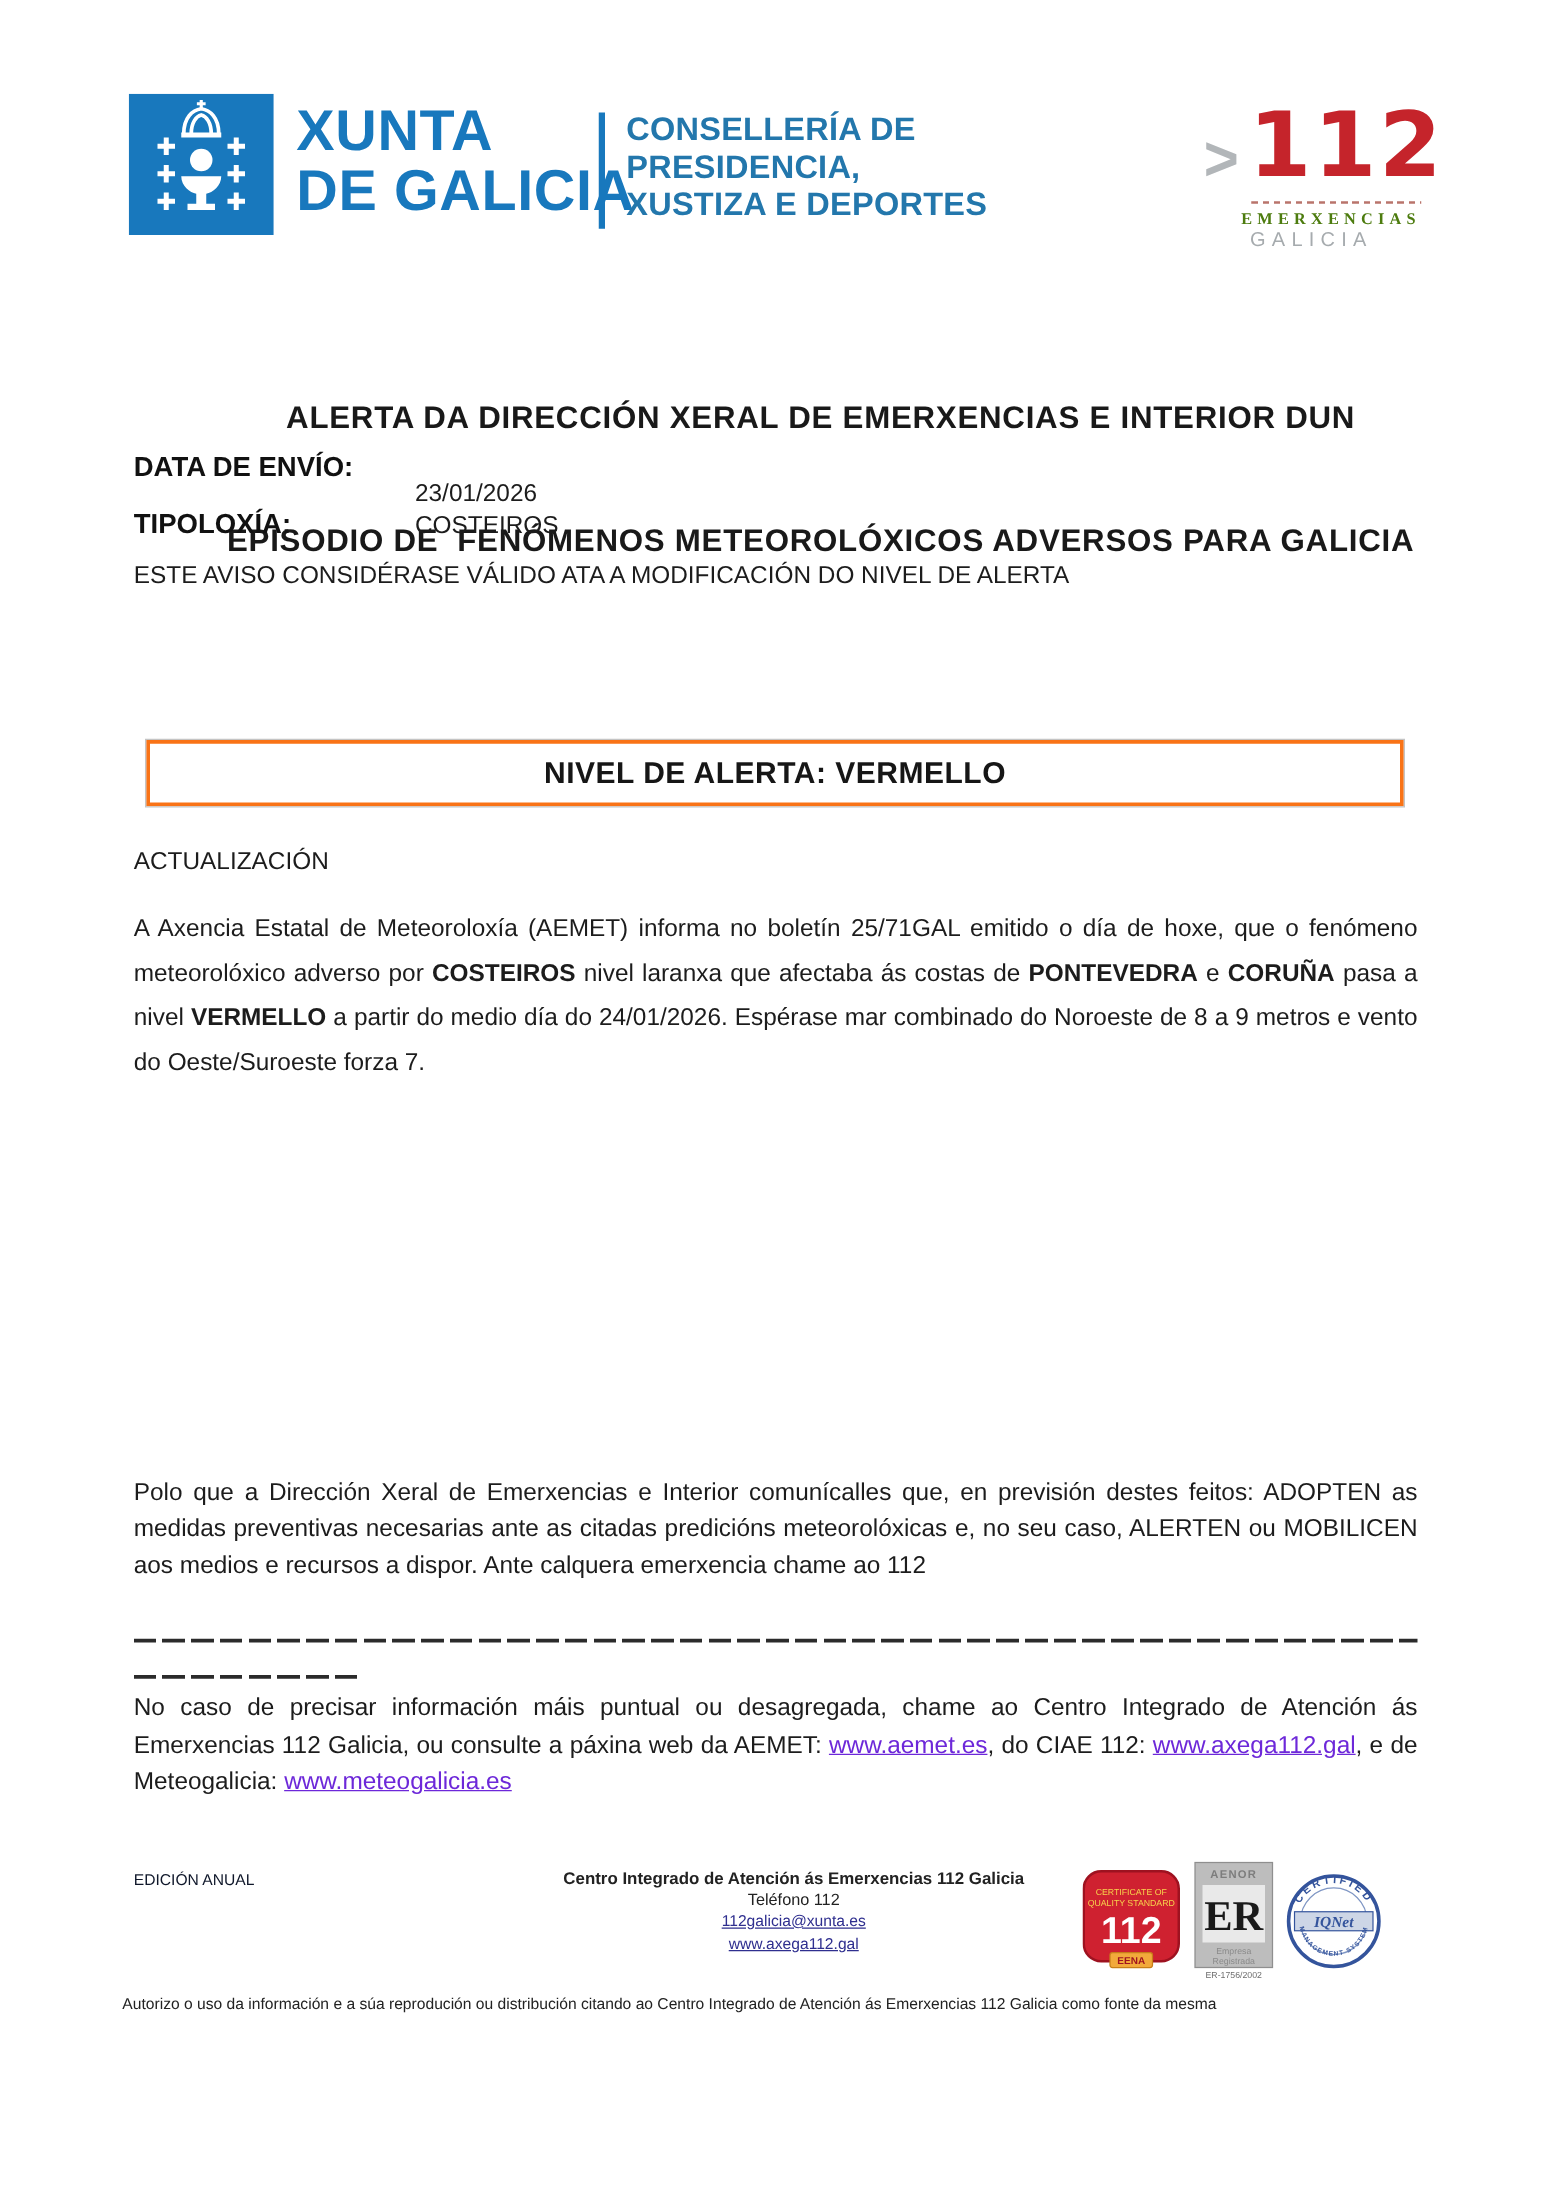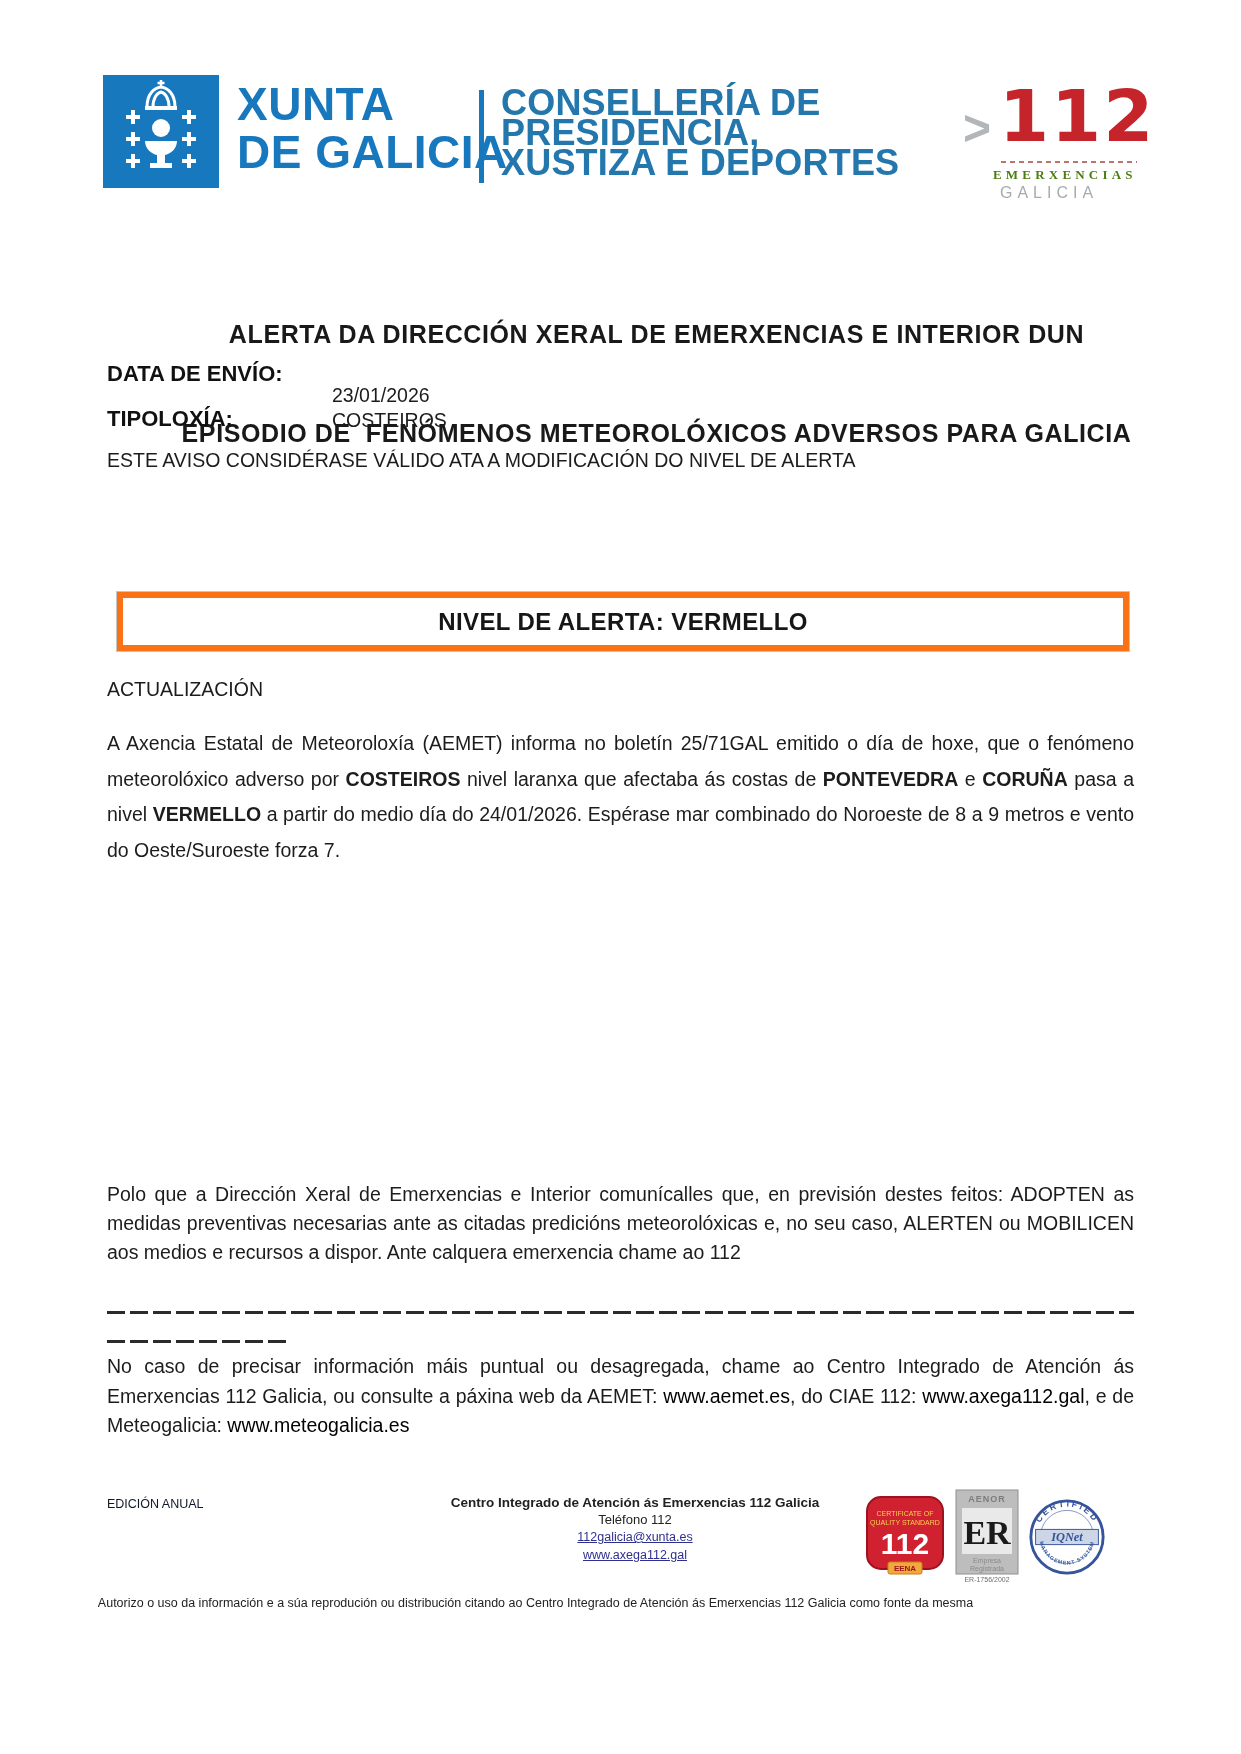--- a/index.html
+++ b/index.html
@@ -6,52 +6,52 @@
   .page{
     position:relative;width:1241px;height:1754px;background:#fff;
     font-family:"Liberation Sans",sans-serif;color:#1c1c1c;overflow:hidden;
   }
   
   .crest{position:absolute;left:103px;top:75px;width:116px;height:113px;}
   .brand{position:absolute;left:237px;top:80px;color:#1878bd;font-weight:bold;
          font-size:46px;line-height:48px;letter-spacing:0.5px;}
   .hdr-divider{position:absolute;left:479px;top:90px;width:5px;height:93px;background:#1878bd;}
   .dept{position:absolute;left:501px;top:88px;color:#2377ac;font-weight:bold;
-        font-size:36px;line-height:30px;letter-spacing:0.2px;}
+        font-size:26px;line-height:30px;letter-spacing:0.2px;}
   .logo112{position:absolute;left:963px;top:84px;width:180px;height:120px;}
   .logo112 .chev{position:absolute;left:0;top:16px;font-size:48px;font-weight:bold;color:#b2b6b9;transform:scaleY(1.05);}
   .logo112 .num{position:absolute;left:36px;top:-10px;font-size:72px;font-weight:bold;
                 color:#c5242b;letter-spacing:2px;font-family:"DejaVu Sans",sans-serif;}
   .logo112 .dashline{position:absolute;left:38px;top:77px;width:136px;height:2px;
                 background:repeating-linear-gradient(90deg,#b9746b 0 5px,transparent 5px 9px);}
   .logo112 .emerx{position:absolute;left:30px;top:83px;font-size:13px;letter-spacing:4.2px;
                 color:#4d7c0f;font-weight:bold;white-space:nowrap;font-family:Liberation Serif, serif;}
   .logo112 .gal{position:absolute;left:37px;top:100px;font-size:16px;letter-spacing:5px;
                 color:#a6abae;white-space:nowrap;}
   
   .doc-title{position:absolute;left:0;top:252px;width:100%;text-align:center;
              font-weight:bold;font-size:25px;line-height:33px;letter-spacing:0.6px;color:#191919;
              white-space:pre-wrap;padding-left:36px;}
   
   .meta-label{position:absolute;left:107px;font-weight:bold;font-size:22px;color:#111;}
   .meta-value{position:absolute;left:332px;font-size:19.5px;color:#1c1c1c;}
   .validity{position:absolute;left:107px;top:449px;font-size:19.5px;color:#1c1c1c;}
   
   .alert-box{position:absolute;left:117px;top:592px;width:1000px;height:47px;
-             border:6px solid #f97316;outline:1px solid #c4c4c4;
+             border:3px solid #f97316;outline:1px solid #c4c4c4;
              display:flex;align-items:center;justify-content:center;}
   .alert-box span{font-weight:bold;font-size:24px;letter-spacing:0.4px;color:#161616;}
   
   .section-head{position:absolute;left:107px;top:678px;font-size:19.5px;color:#1c1c1c;}
   .para{position:absolute;left:107px;width:1027px;margin:0;text-align:justify;color:#1c1c1c;}
   .p-update{top:726px;font-size:19.5px;line-height:35.5px;}
   .p-advisory{top:1180px;font-size:19.5px;line-height:29px;}
   .p-info{top:1352px;font-size:19.5px;line-height:29.5px;}
   .seg-b{font-weight:bold;}
-  .doc-link{color:#000000;cursor:pointer;}
+  .doc-link{color:#6d28d9;text-decoration:underline;cursor:pointer;}
   
   .dash-sep{position:absolute;left:107px;height:3px;
             background:repeating-linear-gradient(90deg,#2b2b2b 0 18px,transparent 18px 23px);}
   .dash-sep.row1{top:1311px;width:1027px;}
   .dash-sep.row2{top:1340px;width:181px;}
   
   .edition{position:absolute;left:107px;top:1497px;font-size:12.5px;color:#0f172a;}
   .f-center{position:absolute;left:240px;top:1494px;width:790px;text-align:center;
             font-size:13px;line-height:17px;color:#222;}
   .f-center .b{font-weight:bold;font-size:13.5px;}

